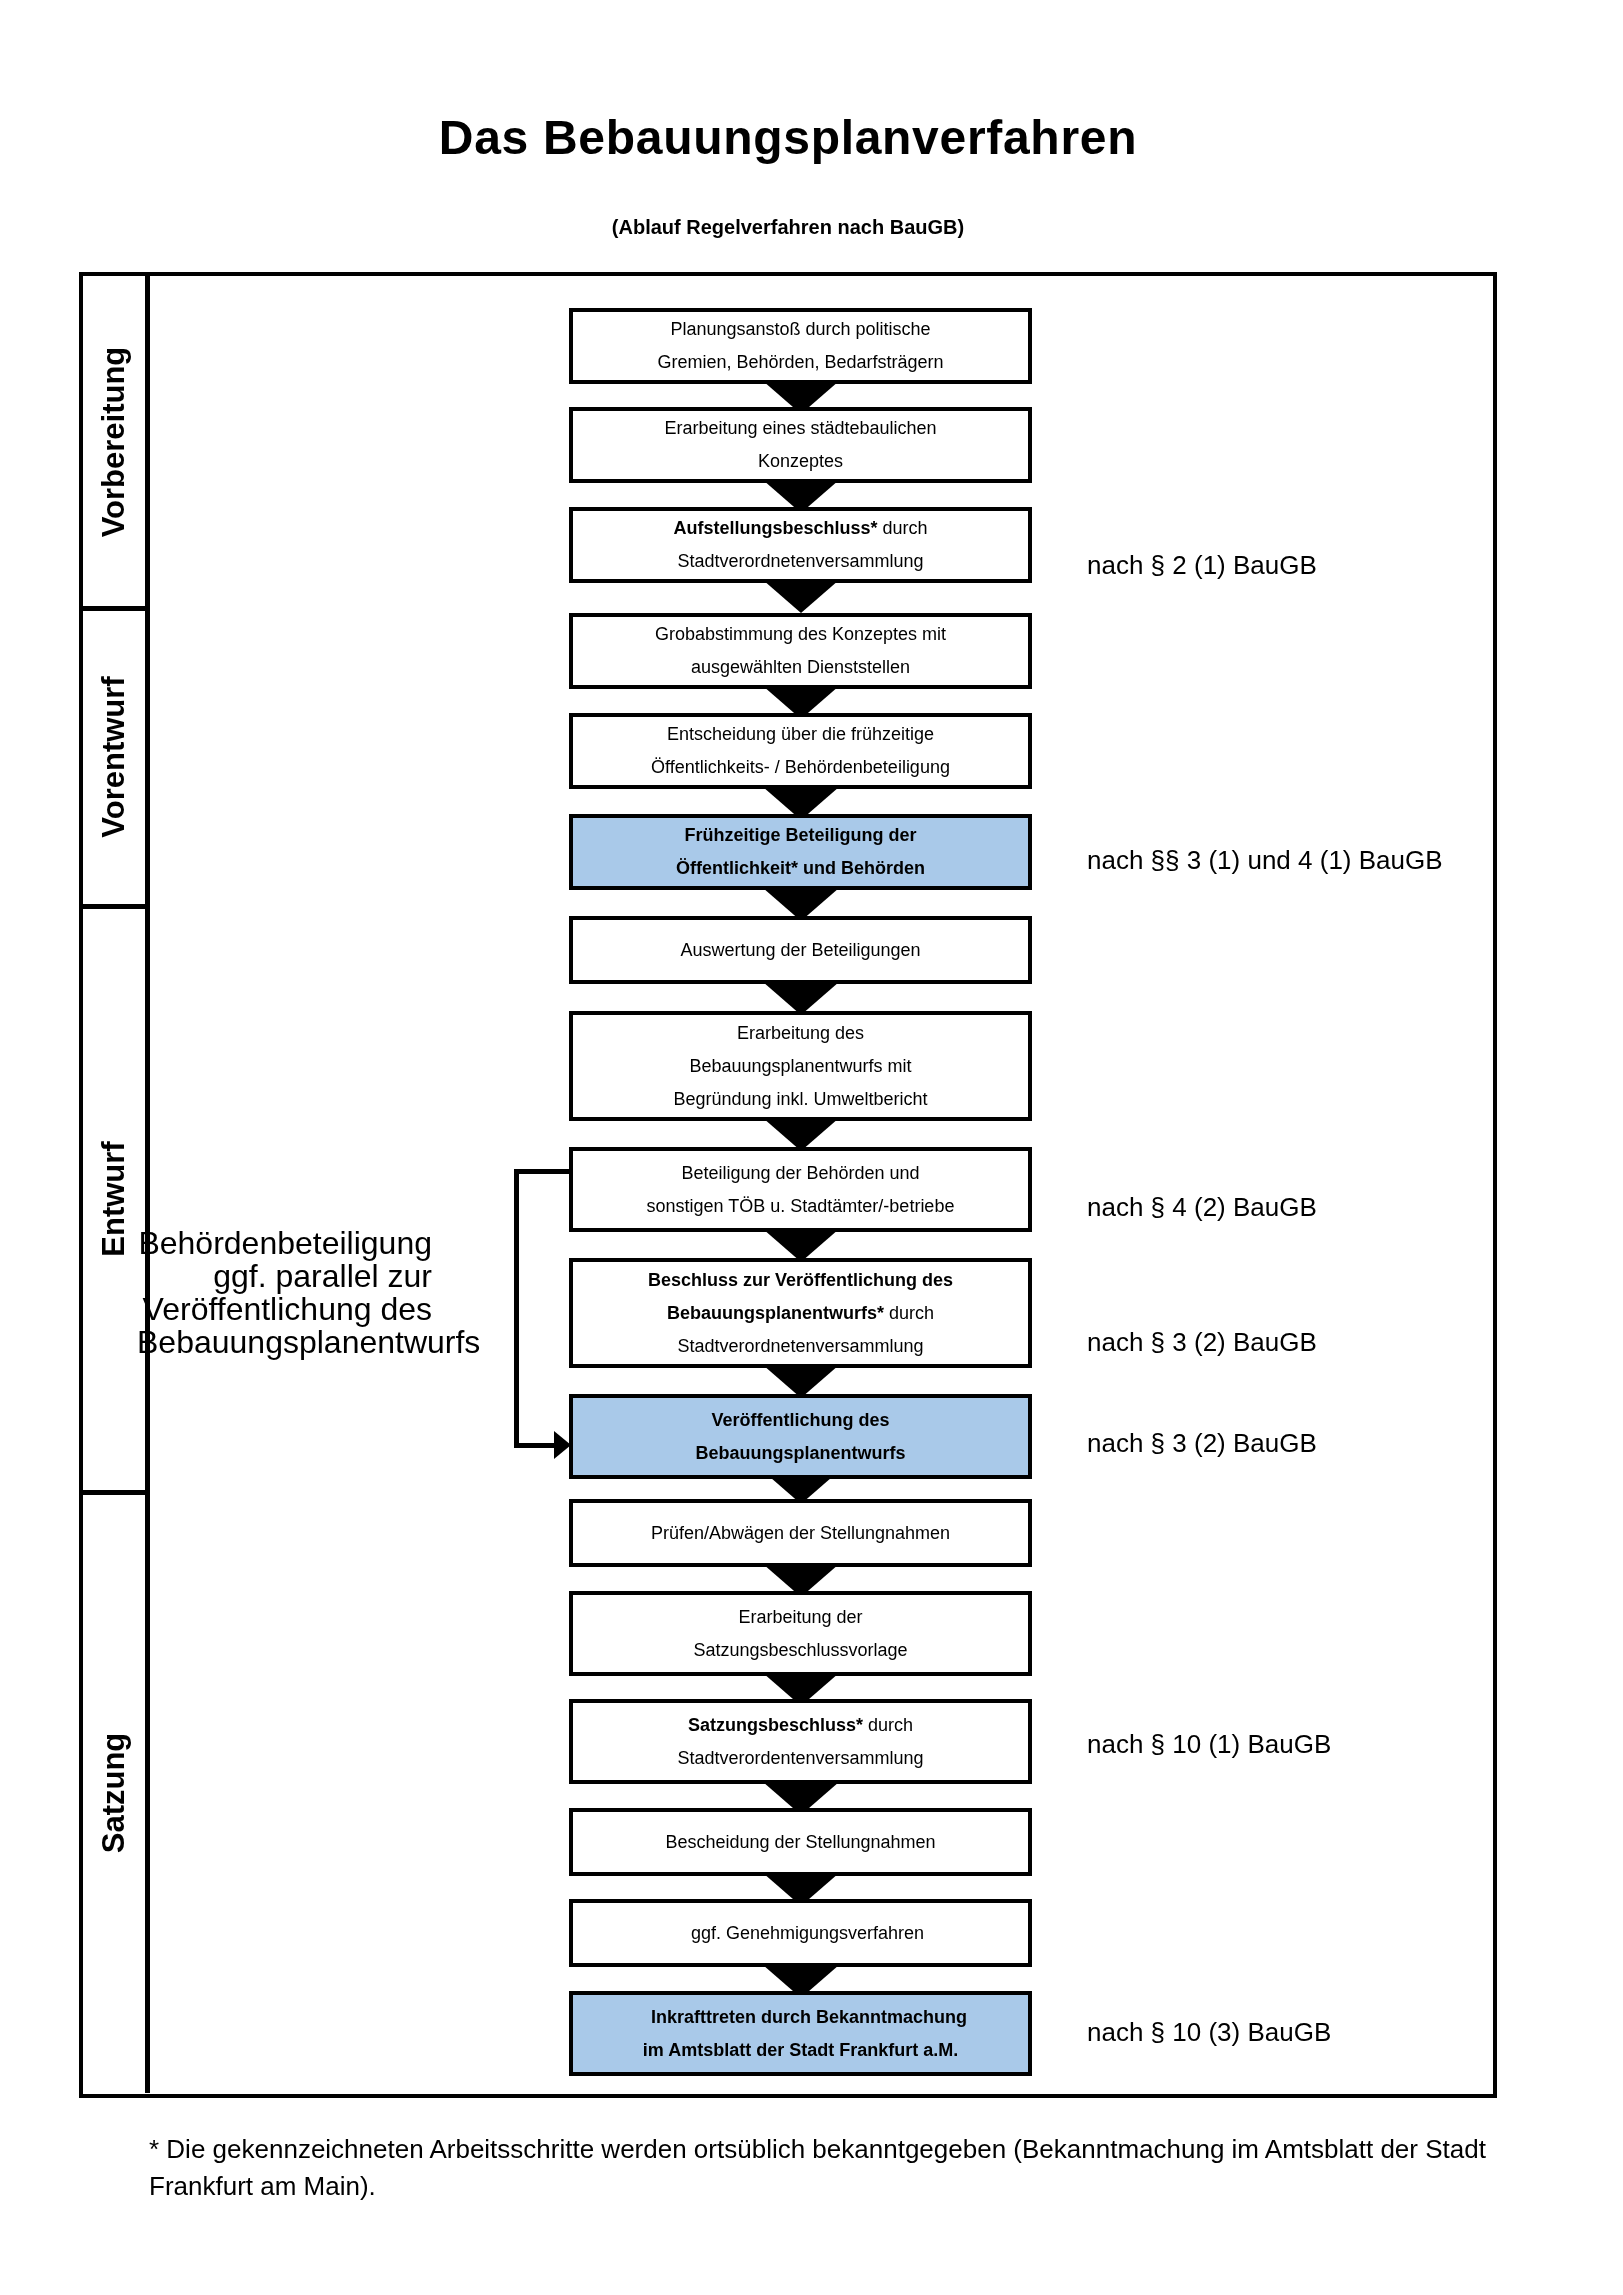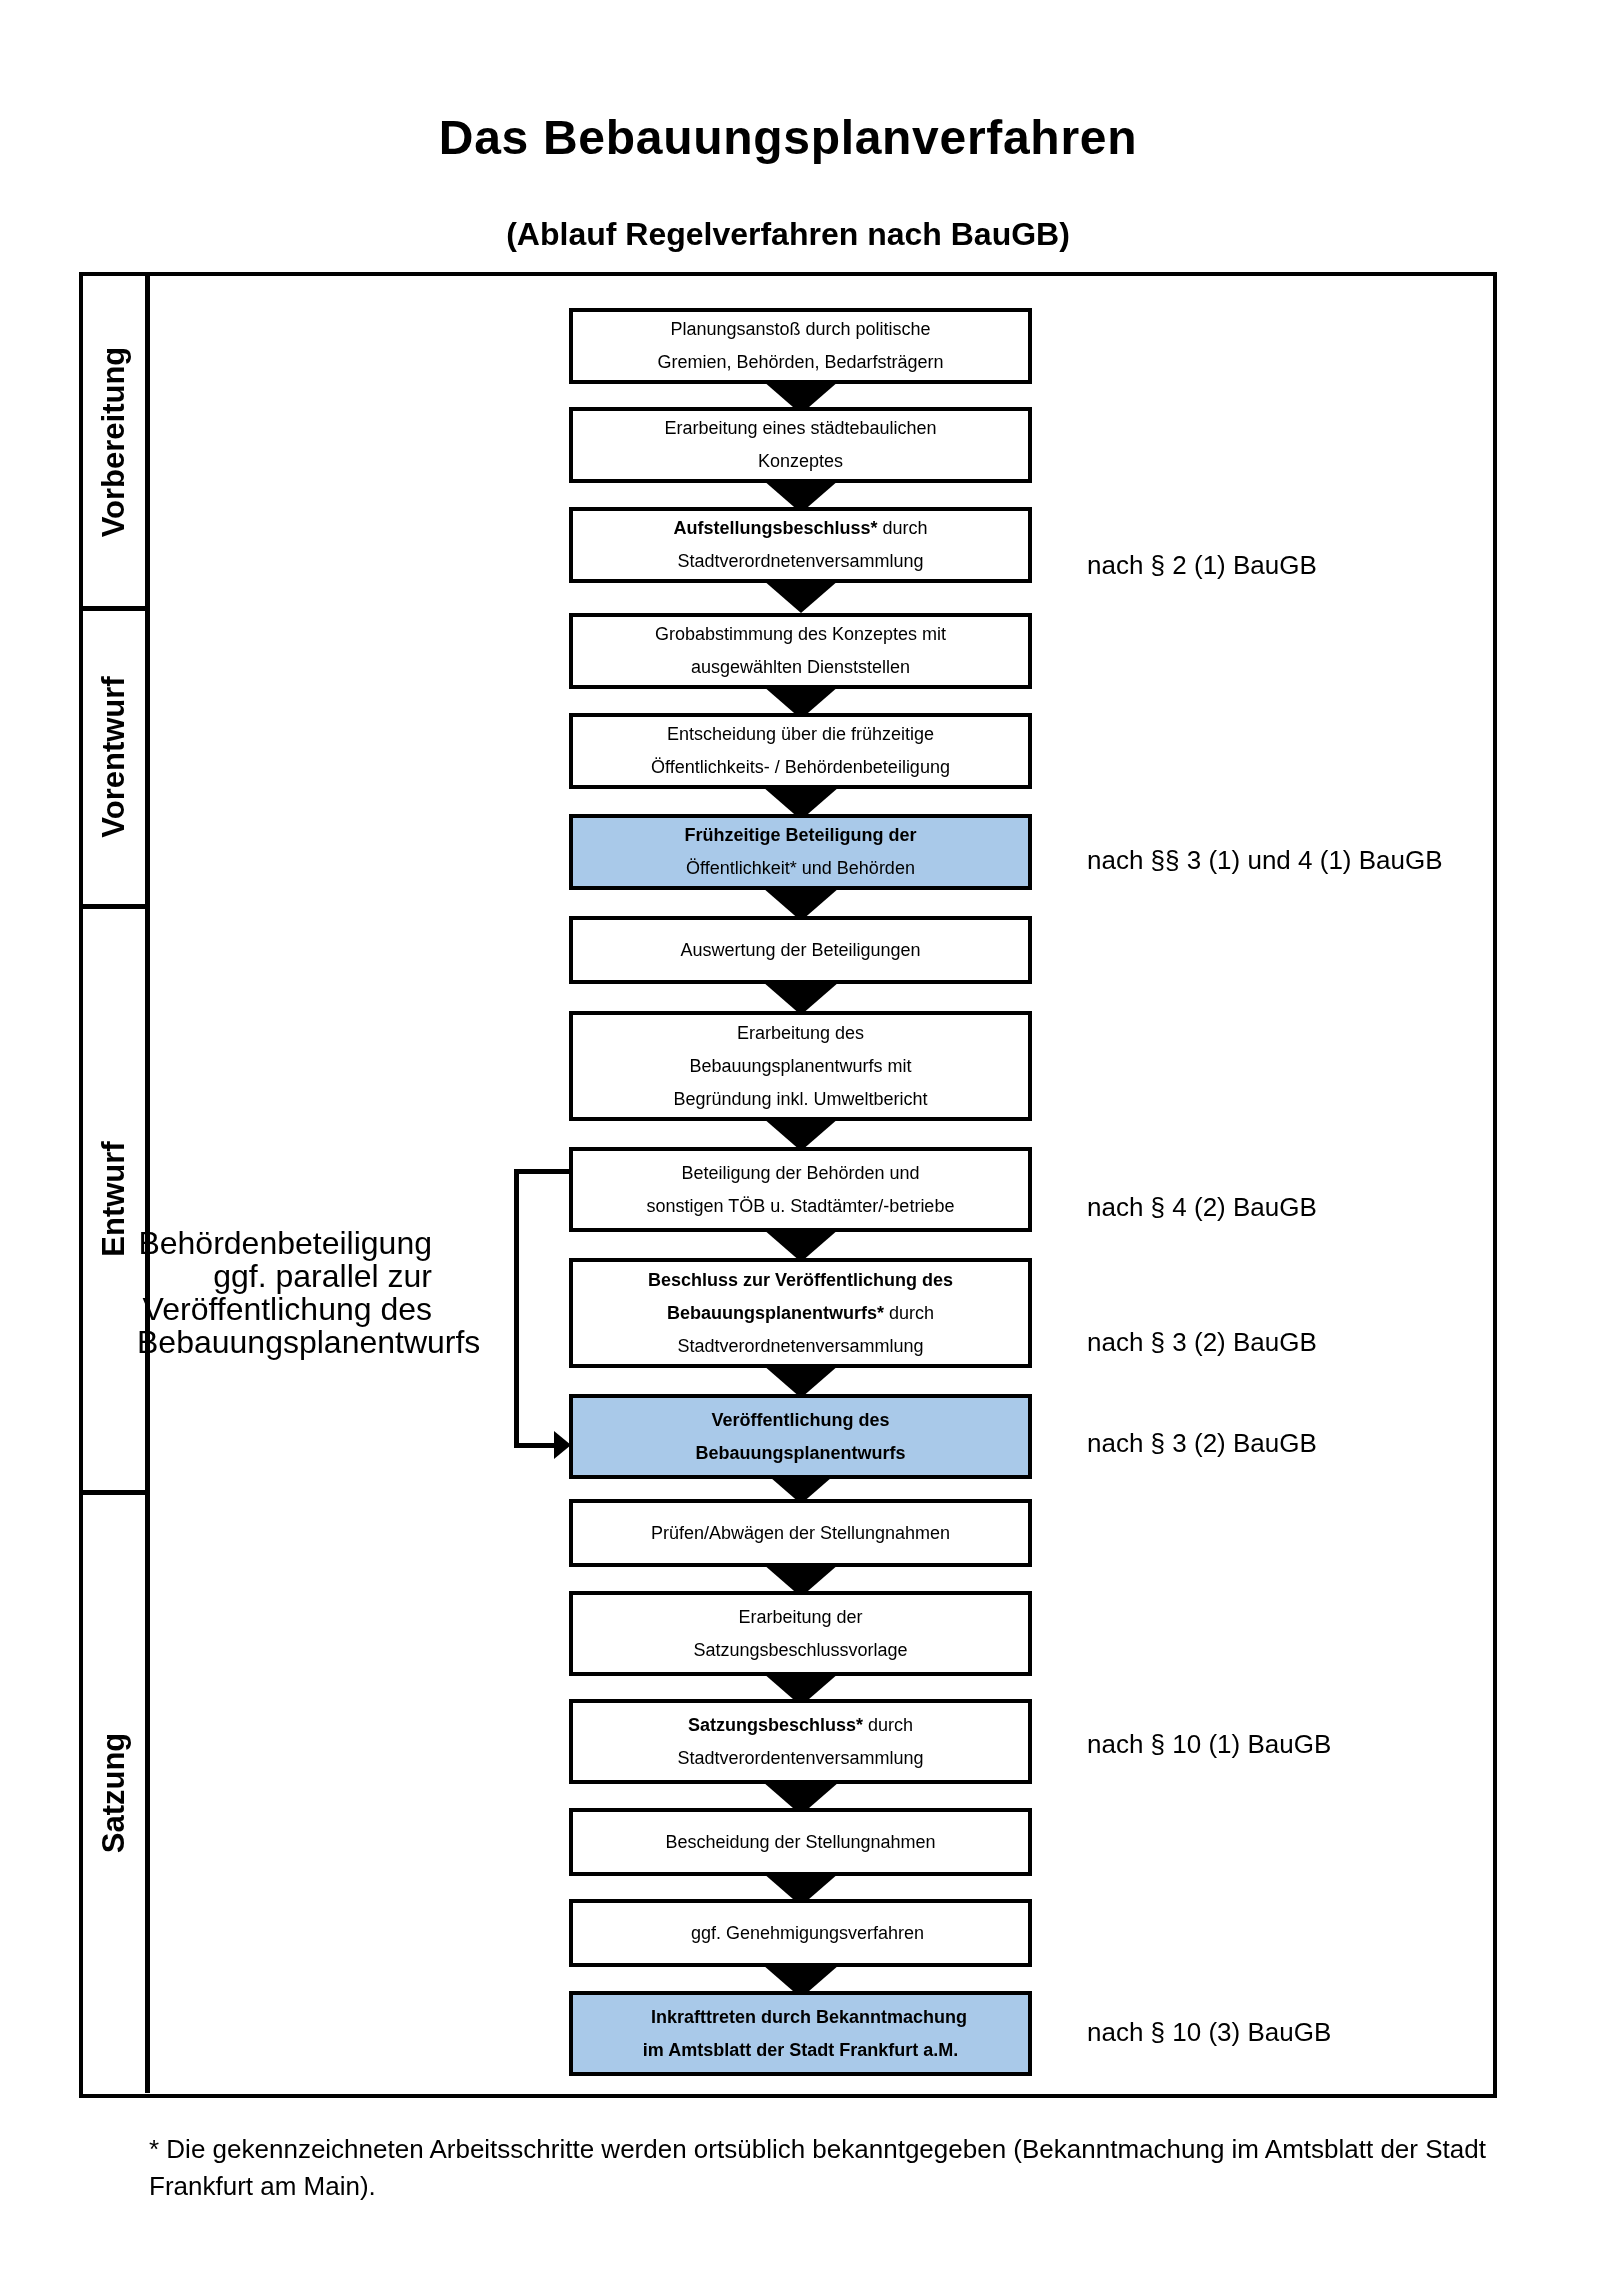--- a/index.html
+++ b/index.html
@@ -3,21 +3,21 @@
 <meta charset="utf-8">
 <style>
   html,body{margin:0;padding:0;background:#ffffff;}
   .page{position:relative;width:1623px;height:2295px;background:#ffffff;
         font-family:"Liberation Sans",sans-serif;color:#000;overflow:hidden;}
 
   
   .title{position:absolute;left:79px;top:110px;width:1418px;text-align:center;
          font-size:48px;font-weight:bold;letter-spacing:0.7px;}
   .subtitle{position:absolute;left:79px;top:216px;width:1418px;text-align:center;
-         font-size:32px;font-weight:bold;}
+         font-size:20px;font-weight:bold;}
 
   
   .frame{position:absolute;left:79px;top:272px;width:1418px;height:1826px;
          border:4.6px solid #000;box-sizing:border-box;background:#ffffff;}
   .row-bg{position:absolute;left:150px;width:1342px;}
   .row-vorbereitung{top:276px;height:333px;background:#f2f2f2;}
   .row-vorentwurf{top:609px;height:298px;background:#e6e6e6;}
   .row-entwurf{top:907px;height:586px;background:#d3d3d3;}
   .row-satzung{top:1492px;height:601px;background:#bdbdbd;}
 
@@ -149,21 +149,21 @@
       <div class="box" id="b4">
         <div class="line"><span>Grobabstimmung des Konzeptes mit</span></div>
         <div class="line"><span>ausgewählten Dienststellen</span></div>
       </div>
       <div class="box" id="b5">
         <div class="line"><span>Entscheidung über die frühzeitige</span></div>
         <div class="line"><span>Öffentlichkeits- / Behördenbeteiligung</span></div>
       </div>
       <div class="box blue" id="b6">
         <div class="line"><span style="font-weight: bold;">Frühzeitige Beteiligung der</span></div>
-        <div class="line"><span style="font-weight: normal;">Öffentlichkeit* und Behörden</span></div>
+        <div class="line"><span style="font-weight: bold;">Öffentlichkeit* und Behörden</span></div>
       </div>
       <div class="box" id="b7">
         <div class="line"><span>Auswertung der Beteiligungen</span></div>
       </div>
       <div class="box" id="b8">
         <div class="line"><span>Erarbeitung des</span></div>
         <div class="line"><span>Bebauungsplanentwurfs mit</span></div>
         <div class="line"><span>Begründung inkl. Umweltbericht</span></div>
       </div>
       <div class="box" id="b9">

